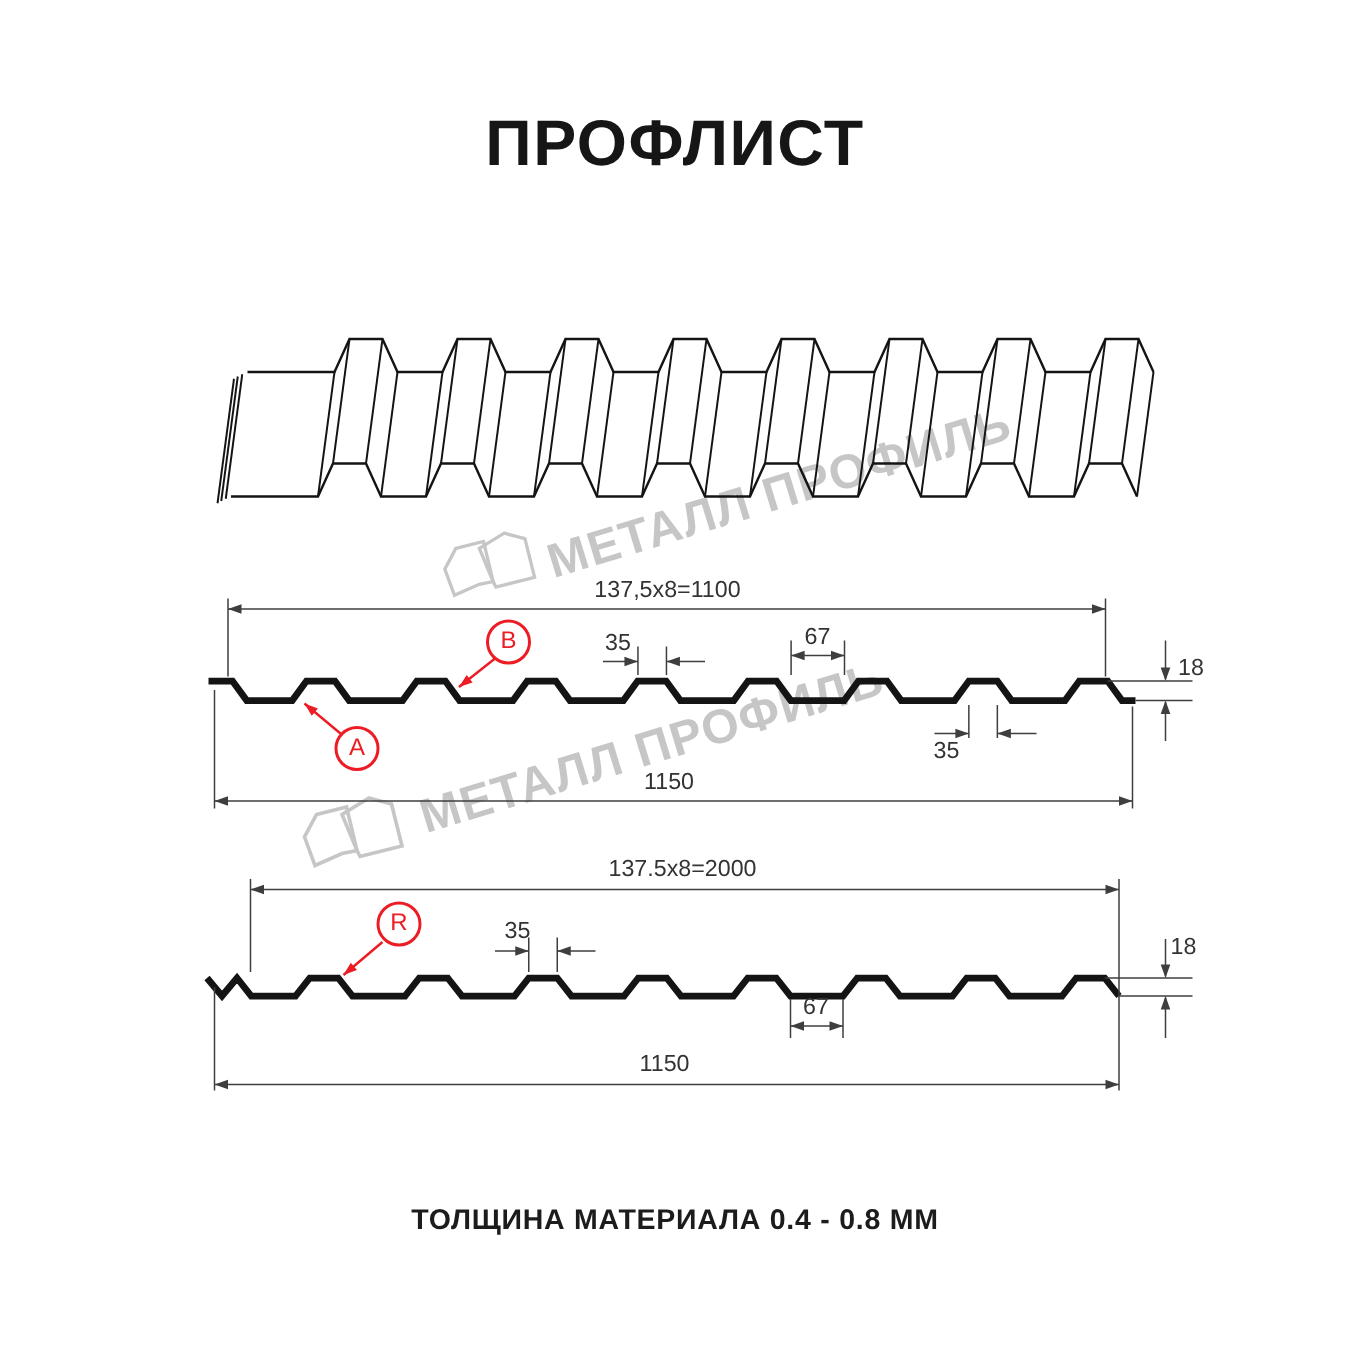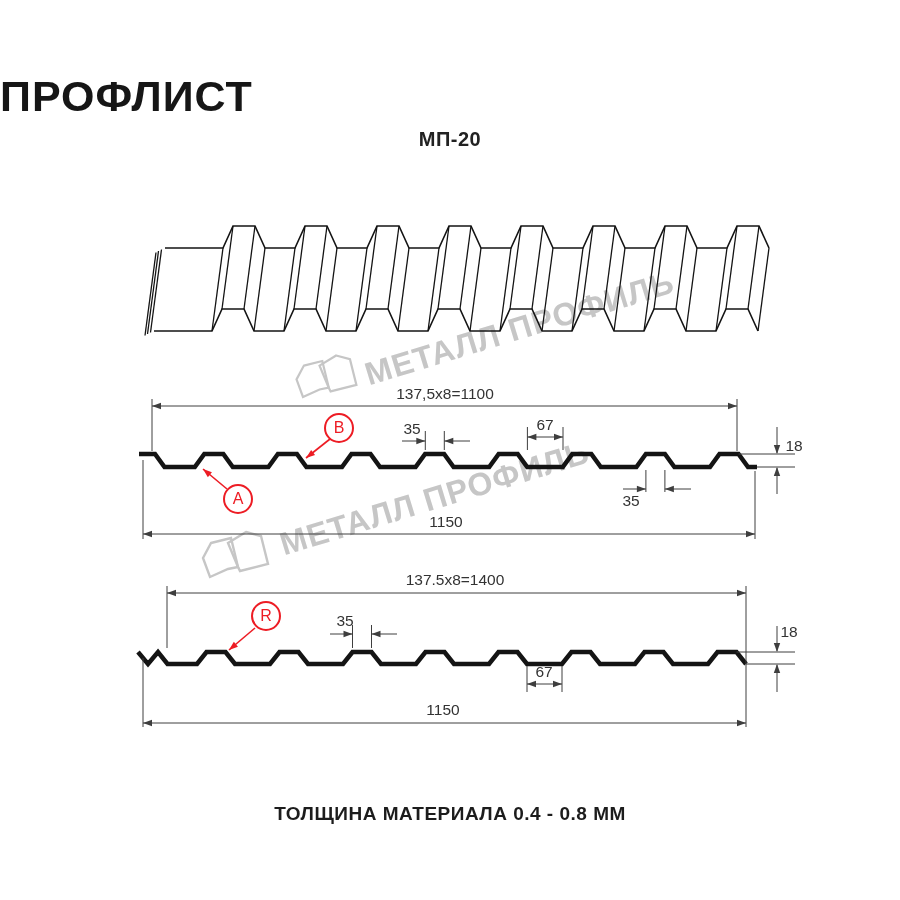--- a/index.html
+++ b/index.html
@@ -1,39 +1,38 @@
 <!DOCTYPE html>
 <html><head>
 <meta charset="utf-8">
 <style>
   html,body{margin:0;padding:0;background:#fff;}
   .canvas{position:relative;width:900px;height:900px;background:#fff;overflow:hidden;
           font-family:"Liberation Sans", sans-serif;}
-  .title{position:absolute;left:0;right:0;top:72px;text-align:left;
+  .title{position:absolute;left:0;right:0;top:72px;text-align:center;
          font-size:43px;font-weight:bold;letter-spacing:1px;color:#161616;}
   .subtitle{position:absolute;left:0;right:0;top:128px;text-align:center;
          font-size:20px;font-weight:bold;letter-spacing:.5px;color:#222;}
   .footer{position:absolute;left:0;right:0;top:803px;text-align:center;
          font-size:19px;font-weight:bold;letter-spacing:.5px;color:#1c1c1c;}
   .wm{position:absolute;font-weight:bold;font-size:32px;color:#c6c6c6;letter-spacing:1px;
       white-space:nowrap;transform:rotate(-17deg);transform-origin:0 50%;z-index:1;}
   .wm-logo{position:absolute;z-index:1;overflow:visible;}
   #main-svg{position:absolute;left:0;top:0;z-index:2;}
   .dim{position:absolute;transform:translate(-50%,-50%);font-size:15.5px;color:#333;
        white-space:nowrap;z-index:3;}
   .lbl{position:absolute;width:26px;height:26px;border:2.5px solid #ed1c24;border-radius:50%;
        color:#ed1c24;font-size:16px;line-height:26px;text-align:center;z-index:3;background:transparent;}
 </style>
 </head>
 <body>
 
 <div class="canvas">
 
   <div class="title">ПРОФЛИСТ</div>
-  <div class="subtitle">МП-20</div>
 
   <div class="wm" style="left:366px;top:357px;">МЕТАЛЛ ПРОФИЛЬ</div>
   <div class="wm" style="left:281px;top:527px;">МЕТАЛЛ ПРОФИЛЬ</div>
   <svg class="wm-logo" style="left:291px;top:346px;width:70px;height:53px" viewBox="0 0 76 57">
     <polygon points="14,21 34,16 41,45 31,47 13,55 6,36" fill="none" stroke="#c6c6c6" stroke-width="2.4"></polygon>
     <polygon points="49,10 64,14 71,42 43,49 41,45 31,21" fill="none" stroke="#c6c6c6" stroke-width="2.4"></polygon>
   </svg>
   <svg class="wm-logo" style="left:197px;top:522px;width:76px;height:57px" viewBox="0 0 76 57">
     <polygon points="14,21 34,16 41,45 31,47 13,55 6,36" fill="none" stroke="#c6c6c6" stroke-width="2.4"></polygon>
     <polygon points="49,10 64,14 71,42 43,49 41,45 31,21" fill="none" stroke="#c6c6c6" stroke-width="2.4"></polygon>
@@ -146,21 +145,21 @@
       <polygon points="229,650 233.83747963707387,641.7635692948404 237.95132033906773,646.6662537308018" fill="#ed1c24"></polygon>
     </svg>
 
   <span class="dim" style="left:445px;top:394px;">137,5x8=1100</span>
   <span class="dim" style="left:412px;top:429px;">35</span>
   <span class="dim" style="left:545px;top:425px;">67</span>
   <span class="dim" style="left:794px;top:446px;">18</span>
   <span class="dim" style="left:631px;top:501px;">35</span>
   <span class="dim" style="left:446px;top:522px;">1150</span>
 
-  <span class="dim" style="left:455px;top:580px;">137.5x8=1400</span>
+  <span class="dim" style="left:455px;top:580px;">137.5x8=2000</span>
   <span class="dim" style="left:345px;top:621px;">35</span>
   <span class="dim" style="left:789px;top:632px;">18</span>
   <span class="dim" style="left:544px;top:672px;">67</span>
   <span class="dim" style="left:443px;top:710px;">1150</span>
 
   <div class="lbl" style="left:324px;top:413px;">B</div>
   <div class="lbl" style="left:223px;top:484px;">A</div>
   <div class="lbl" style="left:251px;top:601px;">R</div>
 
   <div class="footer">ТОЛЩИНА МАТЕРИАЛА 0.4 - 0.8 ММ</div>

